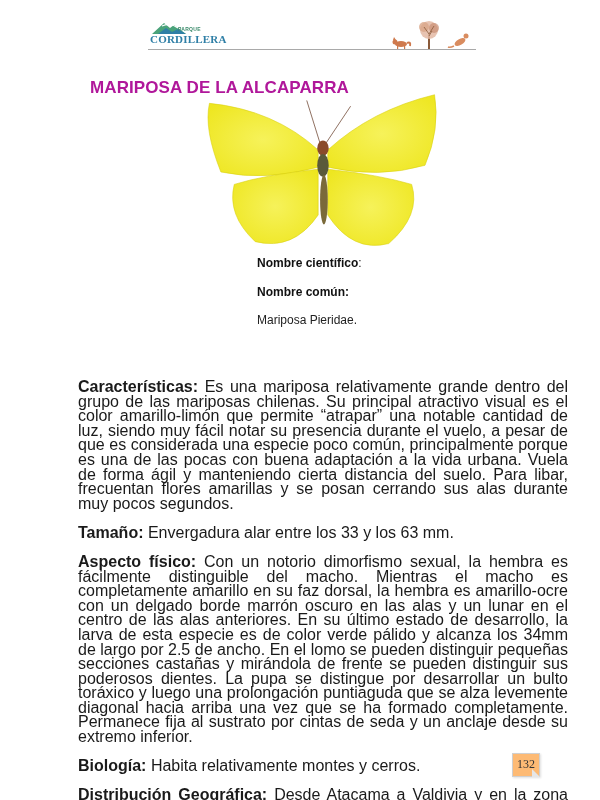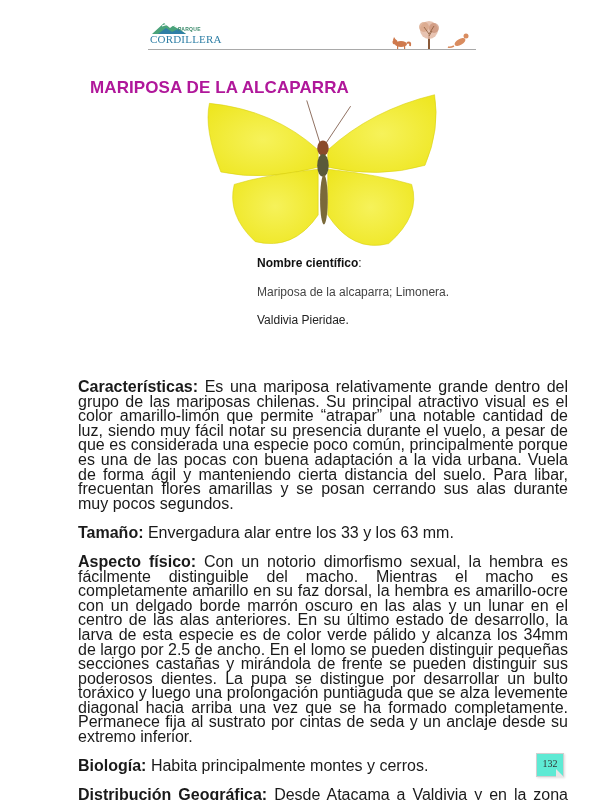--- a/index.html
+++ b/index.html
@@ -1,33 +1,33 @@
 <!DOCTYPE html>
 <html><head>
   <meta charset="utf-8">
   <style>
     html, body { margin:0; padding:0; background:#ffffff; }
     body { width:600px; height:800px; position:relative; overflow:hidden; font-family:"Liberation Sans", sans-serif; color:#1a1a1a; }
     .header { position:absolute; left:148px; top:18px; width:328px; height:34px; }
     .logo { position:absolute; left:0; top:2px; width:100px; height:30px; }
     .logo-text-small { position:absolute; left:30px; top:6px; font-size:5px; font-weight:bold; color:#3a8a6a; letter-spacing:0.3px; }
-    .logo-text-big { position:absolute; left:2px; top:13px; font-size:11px; font-weight:normal; color:#2f7fa6; font-family:"Liberation Serif", serif; letter-spacing:0.2px; }
+    .logo-text-big { position:absolute; left:2px; top:13px; font-size:11px; font-weight:bold; color:#2f7fa6; font-family:"Liberation Serif", serif; letter-spacing:0.2px; }
     .header-rule { position:absolute; left:0; top:31px; width:328px; height:1px; background:#a9a9a9; }
     .header-art { position:absolute; left:240px; top:0px; width:88px; height:32px; }
     .title { position:absolute; left:78px; top:66px; font-size:17px; font-weight:bold; color:#b0179a; letter-spacing:0.1px; margin:12px; }
     .butterfly { position:absolute; left:198px; top:88px; width:248px; height:168px; }
     .info { position:absolute; left:257px; top:256px; width:300px; font-size:12px; line-height:14.5px; }
     .info .lbl { font-weight:bold; color:#111; }
     .info .val { color:#444; }
     .info .it { font-style:italic; color:#444; }
     .info .blk { margin-bottom:14px; }
     .body { position:absolute; left:78px; top:380px; width:490px; font-size:16px; line-height:14.6px; text-align:justify; color:#1a1a1a; }
     .body p { margin:0 0 14.5px 0; }
     .body b { font-weight:bold; }
-    .pagenum { position:absolute; left:536px; top:753px; width:26px; height:22px; border:1px solid #cfcfcf; background:#5eead4; font-family:"Liberation Serif", serif; font-size:10px; text-align:center; line-height:20px; color:#333; box-shadow:1px 1px 2px #e0e0e0; }
+    .pagenum { position:absolute; left:512px; top:753px; width:26px; height:22px; border:1px solid #cfcfcf; background:#fdba74; font-family:"Liberation Serif", serif; font-size:12px; text-align:center; line-height:20px; color:#333; box-shadow:1px 1px 2px #e0e0e0; }
     .pagenum .curl { position:absolute; right:-1px; bottom:-1px; width:0; height:0; border-left:8px solid #e6e6e6; border-top:8px solid transparent; }
   </style>
 </head>
 <body>
 
 <div class="header">
   <div class="logo">
     <svg width="40" height="16" viewBox="0 0 40 16" style="position:absolute;left:4px;top:0;">
       <path d="M0 14 L12 3 L18 8 L22 5 L34 14 Z" fill="#4aa37a"></path>
       <path d="M6 14 L14 8 L20 12 L26 9 L34 14 Z" fill="#2f7fa6"></path>
@@ -87,31 +87,31 @@
   <ellipse cx="131" cy="60" rx="6" ry="8" fill="#8a4a2a"></ellipse>
   <ellipse cx="131" cy="78" rx="6" ry="12" fill="#5a5a3a"></ellipse>
   <ellipse cx="132" cy="114" rx="4" ry="26" fill="#7a6a3a"></ellipse>
 </svg>
 
 <div class="info">
   <div class="blk">
     <div><span class="lbl">Nombre científico</span><span>:</span></div>
   </div>
   <div class="blk">
-    <div class="val">Mariposa de la alcaparra; Limonera.</div>
+    <div class="lbl">Nombre común:</div>
   </div>
   <div class="blk">
-    <div class="val" style="color:#222;">Valdivia Pieridae.</div>
+    <div class="val" style="color:#222;">Mariposa Pieridae.</div>
   </div>
 </div>
 
 <div class="body">
   <p><b>Características:</b><span> Es una mariposa relativamente grande dentro del grupo de las mariposas chilenas. Su principal atractivo visual es el color amarillo-limón que permite “atrapar” una notable cantidad de luz, siendo muy fácil notar su presencia durante el vuelo, a pesar de que es considerada una especie poco común, principalmente porque es una de las pocas con buena adaptación a la vida urbana. Vuela de forma ágil y manteniendo cierta distancia del suelo. Para libar, frecuentan flores amarillas y se posan cerrando sus alas durante muy pocos segundos.</span></p>
   <p><b>Tamaño:</b><span> Envergadura alar  entre los 33 y los 63 mm.</span></p>
   <p><b>Aspecto físico:</b><span> Con un notorio dimorfismo sexual, la hembra es fácilmente distinguible del macho. Mientras el macho es completamente amarillo en su faz dorsal, la hembra es amarillo-ocre con un delgado borde marrón oscuro en las alas y un lunar en el centro de las alas anteriores. En su último estado de desarrollo, la larva de esta especie es de color verde pálido y alcanza los 34mm de largo por 2.5 de ancho. En el lomo se pueden distinguir pequeñas secciones castañas y mirándola de frente se pueden distinguir sus poderosos dientes. La pupa se distingue por desarrollar un bulto  toráxico y luego una prolongación puntiaguda que se alza levemente diagonal hacia arriba una vez que se ha formado completamente. Permanece fija al sustrato por cintas de seda y un anclaje desde su extremo inferior.</span></p>
-  <p><b>Biología:</b><span> Habita principalmente montes y cerros.</span></p>
+  <p><b>Biología:</b><span> Habita relativamente montes y cerros.</span></p>
   <p><b>Distribución Geográfica:</b><span> Desde Atacama a Valdivia y en la zona central de Argentina.</span></p>
 </div>
 
 <div class="pagenum">
   <span>132</span>
   <span class="curl"></span>
 </div>
 
 </body></html>

